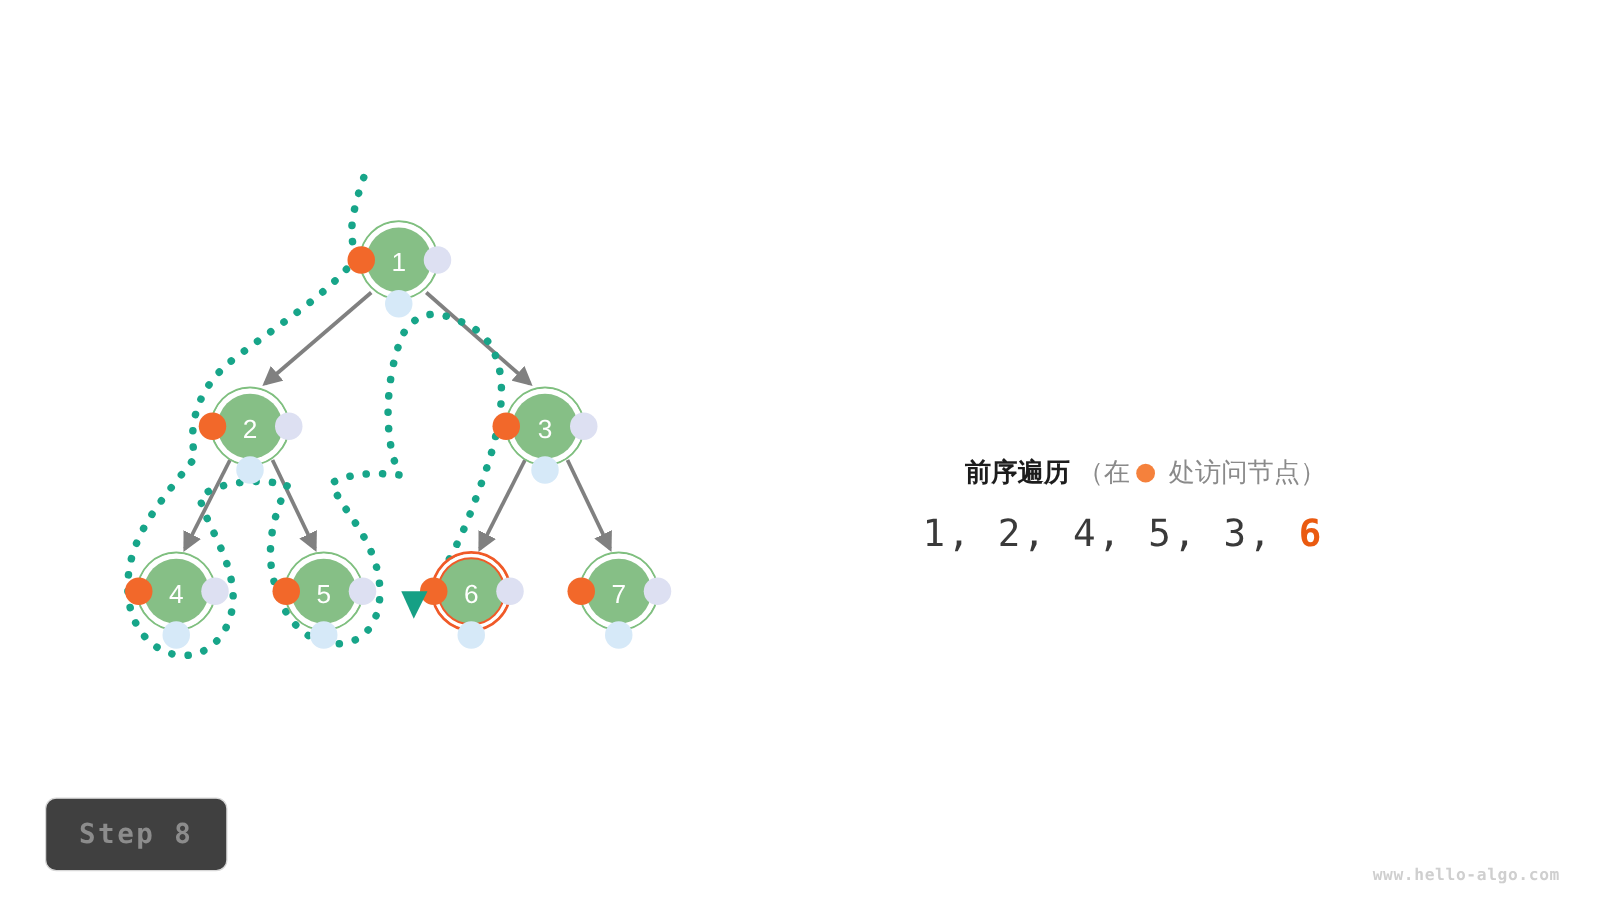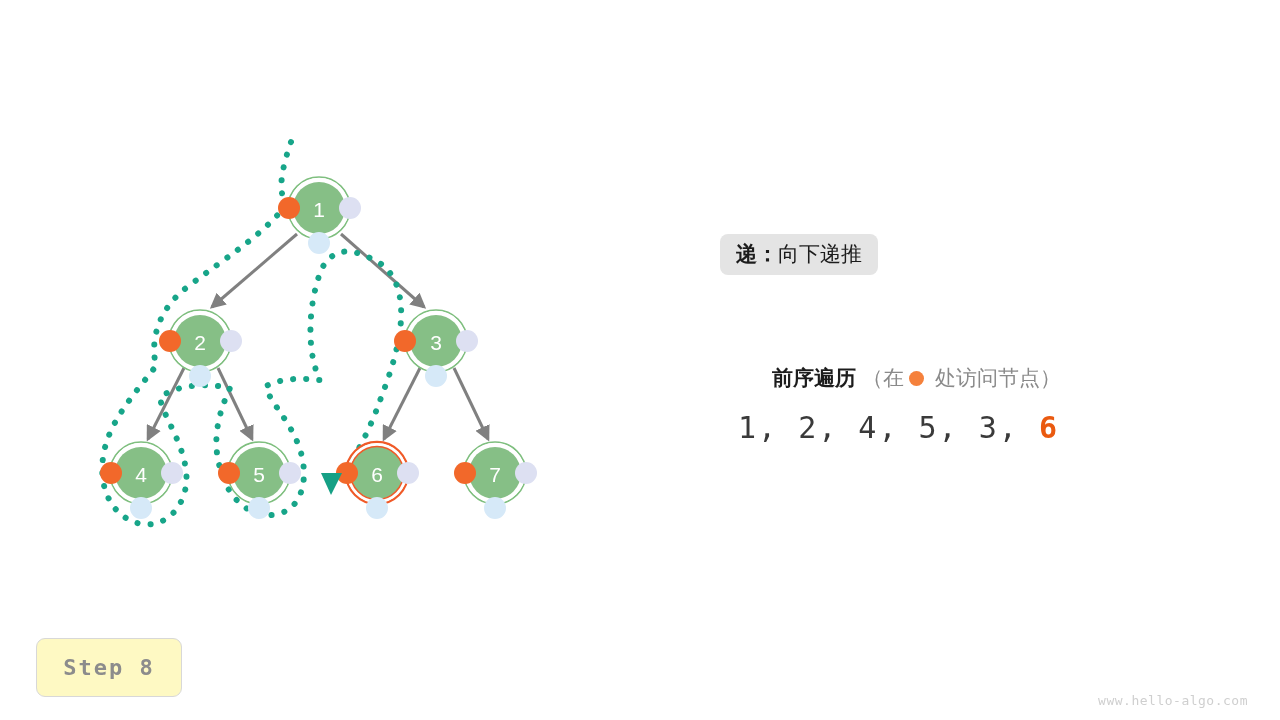--- a/index.html
+++ b/index.html
@@ -96,40 +96,41 @@
 
   
   .step-chip {
     position: absolute;
     left: 36px;
     top: 638px;
     width: 144px;
     height: 57px;
     border: 1px solid #d8d8d8;
     border-radius: 9px;
-    background: #fef9c3;
+    background: #404040;
     display: flex;
     align-items: center;
     justify-content: center;
     font-family: "DejaVu Sans Mono", monospace;
     font-size: 22px;
     font-weight: bold;
     letter-spacing: 2px;
     color: #8c8c8c;
   }
 
   
   .watermark {
     position: absolute;
     right: 32px;
     bottom: 12px;
     font-family: "DejaVu Sans Mono", monospace;
     font-size: 13px;
     color: #cfcfcf;
     letter-spacing: 0.5px;
+    font-weight: bold;
   }
 </style>
 </head>
 <body>
 
 <svg id="canvas" viewBox="0 0 1280 720">
   <defs>
     <marker id="arrowGray" viewBox="0 0 10 10" refX="8.2" refY="5" markerWidth="5.2" markerHeight="5.2" orient="auto-start-reverse">
       <path d="M 0 0 L 10 5 L 0 10 z" fill="#808080"></path>
     </marker>
@@ -234,25 +235,20 @@
     <text x="495" y="482" text-anchor="middle" font-family="Liberation Sans, sans-serif" font-size="21" fill="#ffffff">7</text>
     <circle cx="465" cy="473" r="11" fill="#f2682a"></circle>
     <circle cx="526" cy="473" r="11" fill="#dde0f2"></circle>
     <circle cx="495" cy="508" r="11" fill="#d6e9f8"></circle>
   </g>
 
   <polygon points="321,473 342,473 331,495" fill="#16a085"></polygon>
 </svg>
 
 <div class="legend">
-  <div class="legend-row">
-    <span class="legend-row-1">
-      <span class="lbl-key">递：</span><span class="lbl-val">向下递推</span>
-    </span>
-  </div>
 </div>
 
 <div class="order-head">
   <span class="title">前序遍历</span><span class="paren">（在</span><span class="inline-dot"></span><span class="paren">处访问节点）</span>
 </div>
 
 <div class="order-seq">
   <span>1, 2, 4, 5, 3,</span>
   <span class="cur">6</span>
 </div>

